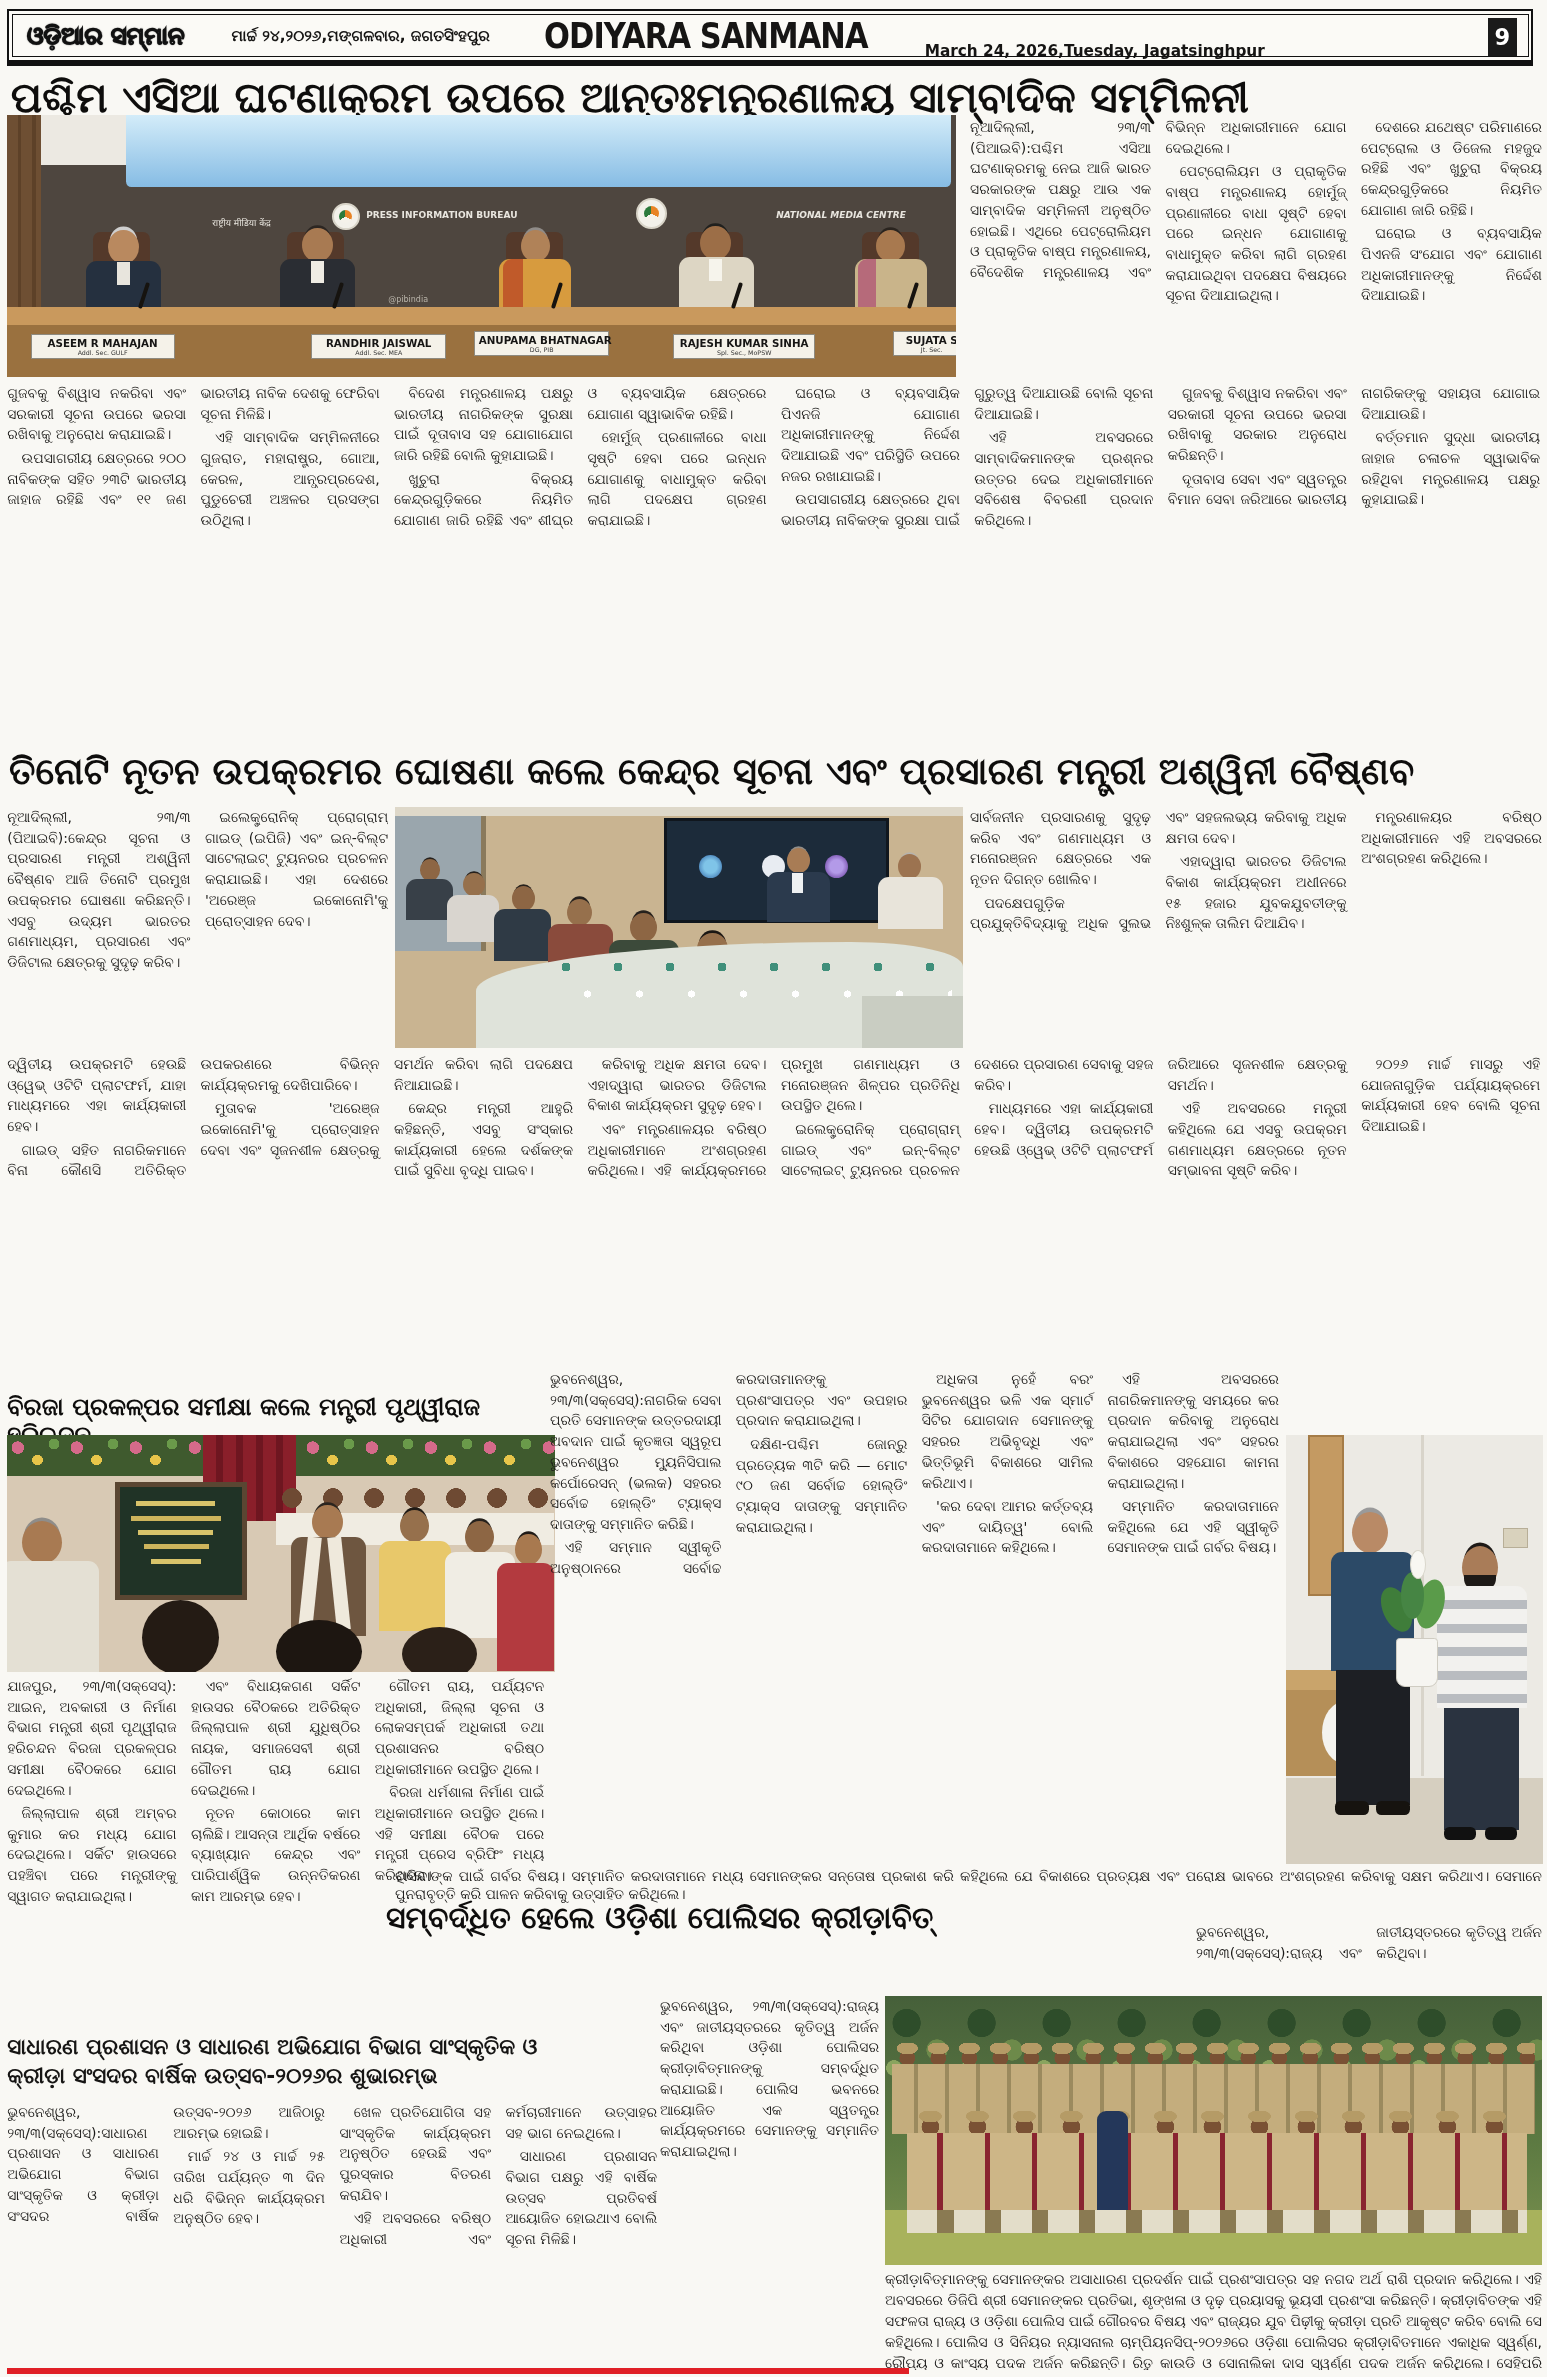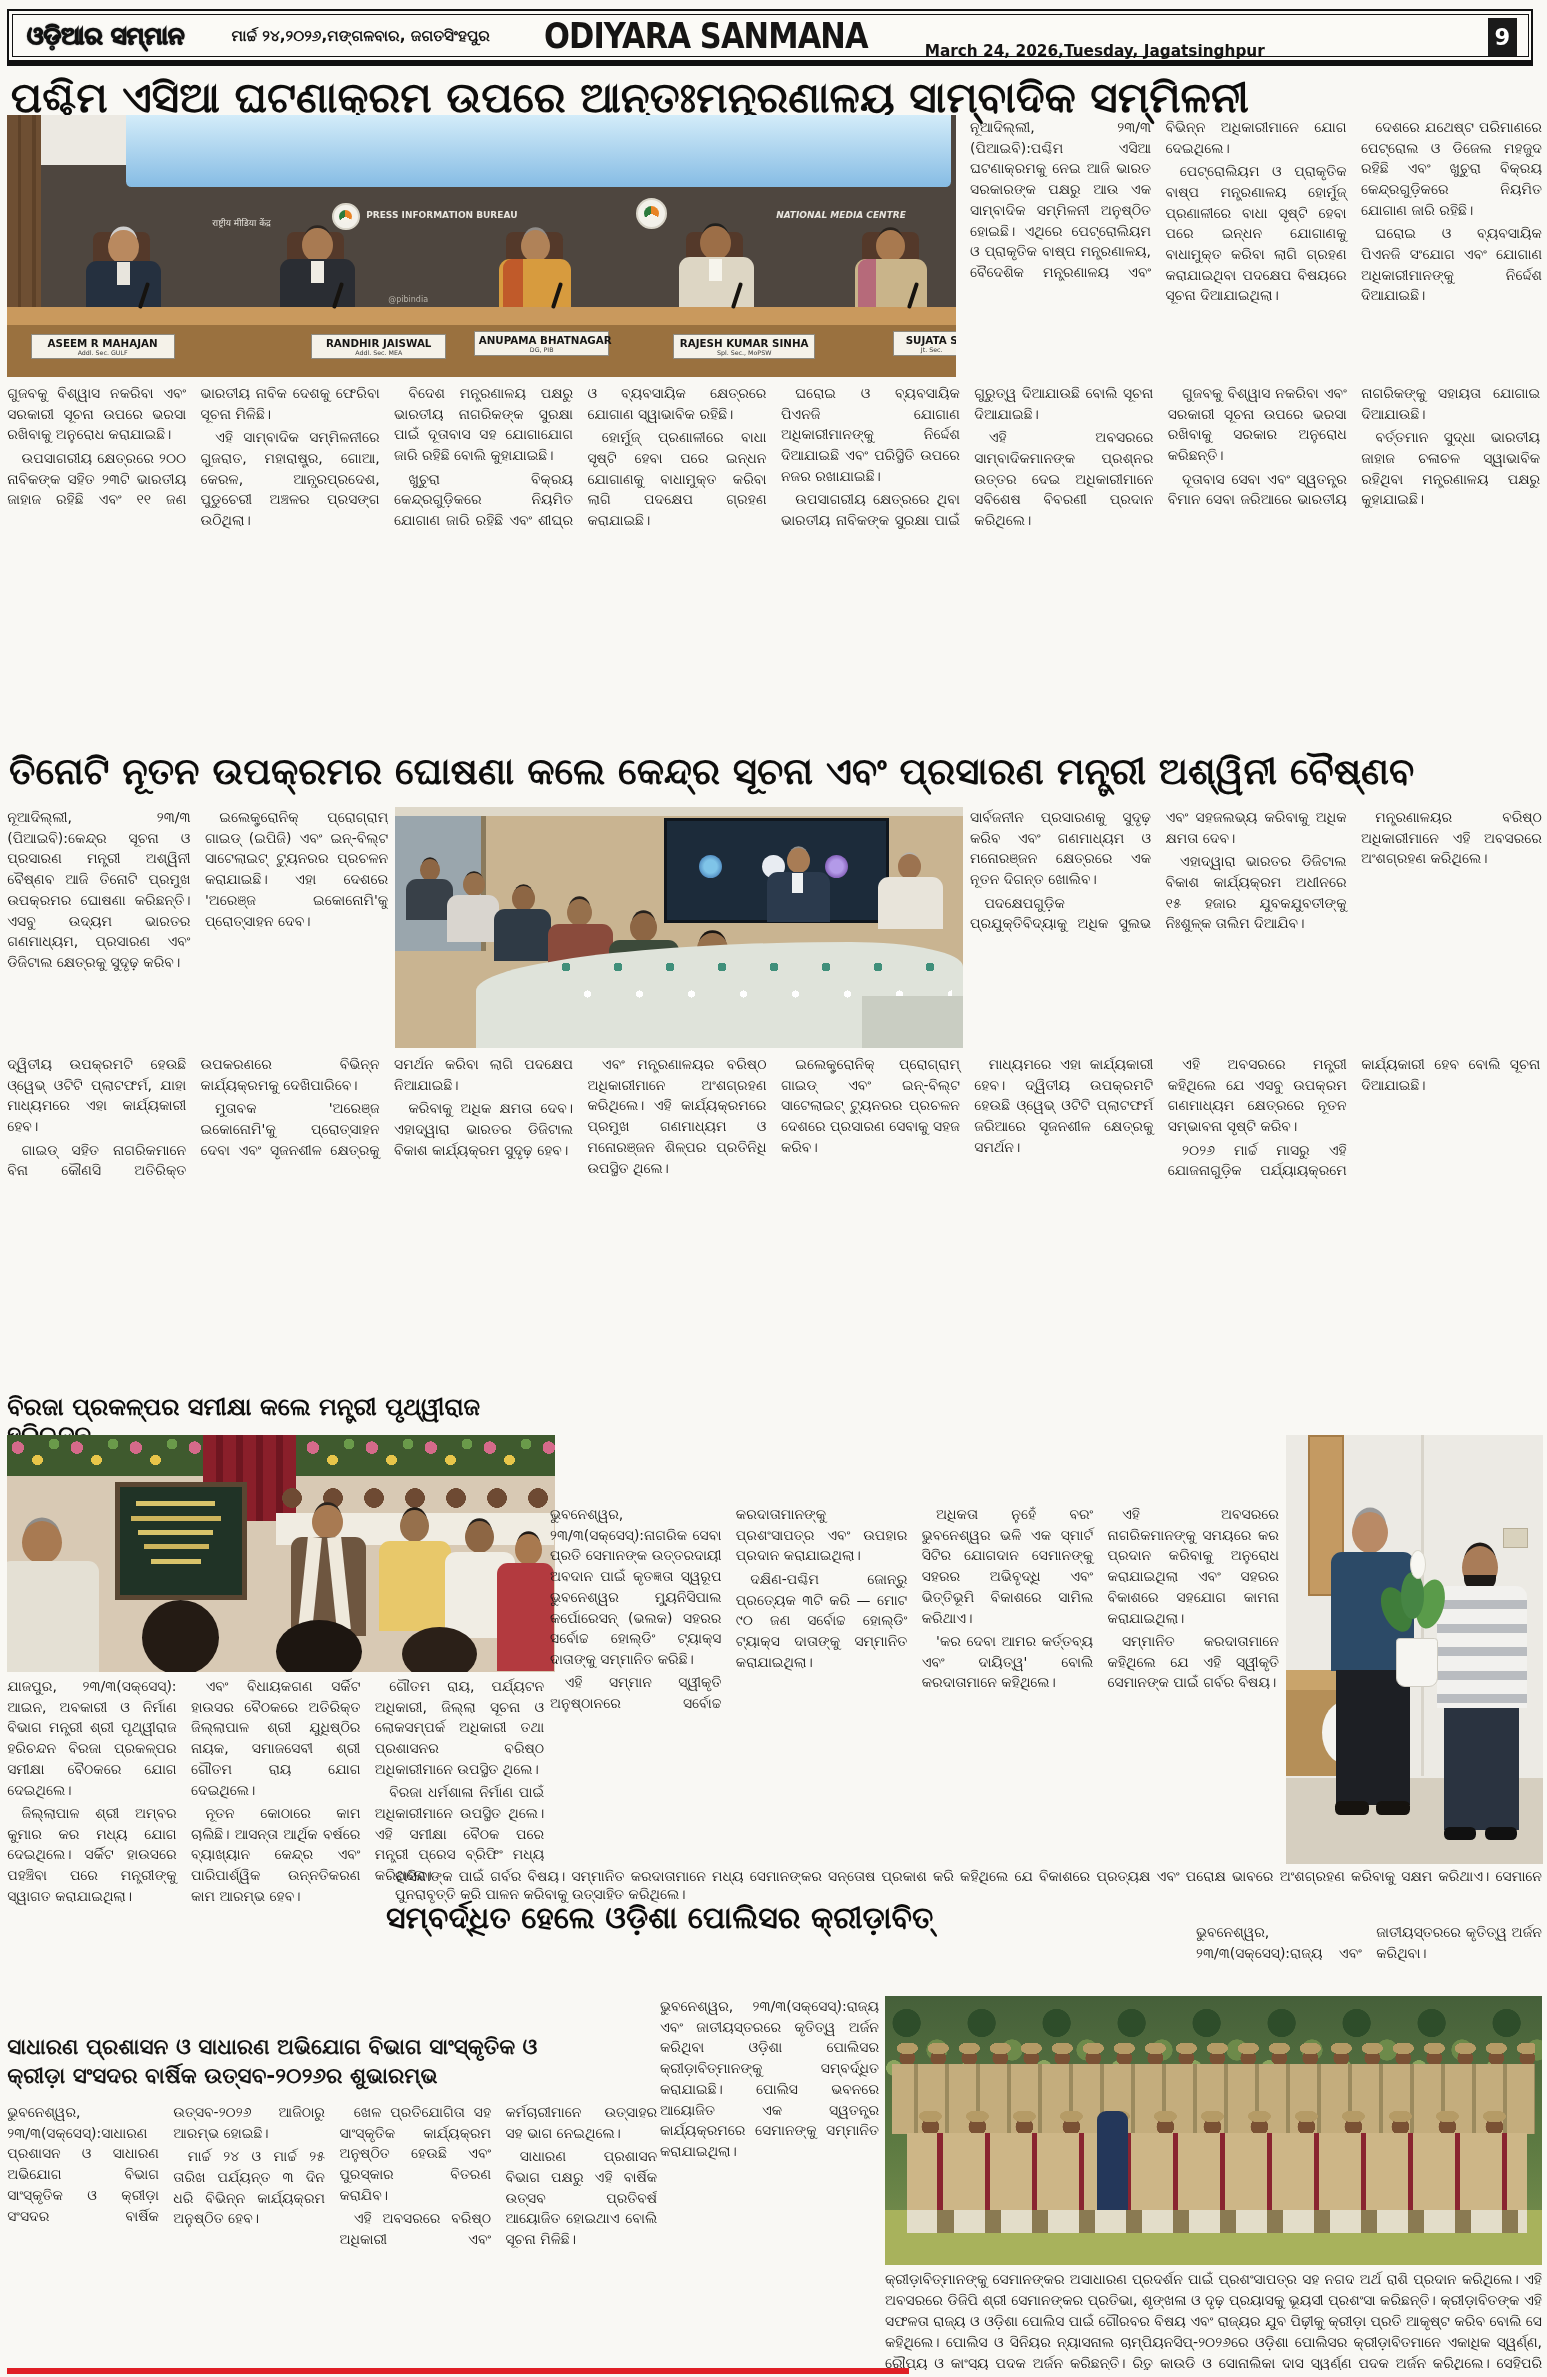--- a/index.html
+++ b/index.html
@@ -26,21 +26,21 @@
   
   .cols{column-gap:14.4px;text-align:justify;font-size:14px;line-height:1.48;overflow:hidden;color:#1b1a18;}
   .cols p{margin:0 0 2.7px;text-indent:14.4px;}
   .cols p:first-child{text-indent:0;}
   #art1-right{left:970px;top:117px;width:572px;height:259px;column-count:3;}
   #art1-below{left:7.2px;top:383px;width:1533px;height:361px;column-count:8;}
   #art2-left{left:7.2px;top:807px;width:381px;height:241px;column-count:2;}
   #art2-right{left:970px;top:807px;width:572px;height:241px;column-count:3;}
   #art2-below{left:7.2px;top:1054px;width:1533px;height:331px;column-count:8;}
   #art3-cols{left:7.2px;top:1676px;width:537px;height:350px;column-count:3;}
-  #art4-main{left:550px;top:1504px;width:729px;height:429px;column-count:4;}
+  #art4-main{left:550px;top:1369px;width:729px;height:429px;column-count:4;}
   #art4-tail{left:395px;top:1868px;width:1147px;height:50px;text-align:justify;font-size:14px;line-height:1.25;overflow:hidden;}
   #fest-body{left:7.2px;top:2102px;width:650px;height:268px;column-count:4;}
   #art5-open{left:1196px;top:1922px;width:346px;height:75px;column-count:2;}
   #art5-left{left:660px;top:1996px;width:219px;height:375px;column-count:1;}
   #art5-below{left:885px;top:2269px;width:657px;height:101px;text-align:justify;font-size:14px;line-height:1.5;overflow:hidden;}
   
   .photo{position:absolute;overflow:hidden;}
   #photo1{left:7.2px;top:115px;width:949px;height:262px;background:#4e463f;}
   #photo2{left:395px;top:807px;width:568px;height:241px;background:#c9b491;}
   #photo3{left:7.2px;top:1435px;width:548px;height:237px;background:#d8c9b4;}
@@ -239,20 +239,21 @@
   <div class="abs cols" id="art2-right">
       <p>ସାର୍ବଜନୀନ ପ୍ରସାରଣକୁ ସୁଦୃଢ଼ କରିବ ଏବଂ ଗଣମାଧ୍ୟମ ଓ ମନୋରଞ୍ଜନ କ୍ଷେତ୍ରରେ ଏକ ନୂତନ ଦିଗନ୍ତ ଖୋଲିବ।</p>
       <p>ପଦକ୍ଷେପଗୁଡ଼ିକ ପ୍ରଯୁକ୍ତିବିଦ୍ୟାକୁ ଅଧିକ ସୁଲଭ ଏବଂ ସହଜଲଭ୍ୟ କରିବାକୁ ଅଧିକ କ୍ଷମତା ଦେବ।</p>
       <p>ଏହାଦ୍ୱାରା ଭାରତର ଡିଜିଟାଲ ବିକାଶ କାର୍ଯ୍ୟକ୍ରମ ଅଧୀନରେ ୧୫ ହଜାର ଯୁବକଯୁବତୀଙ୍କୁ ନିଃଶୁଳ୍କ ତାଲିମ ଦିଆଯିବ।</p>
       <p>ମନ୍ତ୍ରଣାଳୟର ବରିଷ୍ଠ ଅଧିକାରୀମାନେ ଏହି ଅବସରରେ ଅଂଶଗ୍ରହଣ କରିଥିଲେ।</p>
     </div>
   <div class="abs cols" id="art2-below">
       <p>ଦ୍ୱିତୀୟ ଉପକ୍ରମଟି ହେଉଛି ଓ୍ୱେଭ୍ ଓଟିଟି ପ୍ଲାଟଫର୍ମ, ଯାହା ମାଧ୍ୟମରେ ଏହା କାର୍ଯ୍ୟକାରୀ ହେବ।</p>
       <p>ଗାଇଡ୍ ସହିତ ନାଗରିକମାନେ ବିନା କୌଣସି ଅତିରିକ୍ତ ଉପକରଣରେ ବିଭିନ୍ନ କାର୍ଯ୍ୟକ୍ରମକୁ ଦେଖିପାରିବେ।</p>
       <p>ମୁତାବକ 'ଅରେଞ୍ଜ ଇକୋନୋମି'କୁ ପ୍ରୋତ୍ସାହନ ଦେବା ଏବଂ ସୃଜନଶୀଳ କ୍ଷେତ୍ରକୁ ସମର୍ଥନ କରିବା ଲାଗି ପଦକ୍ଷେପ ନିଆଯାଇଛି।</p>
+      <p>କେନ୍ଦ୍ର ମନ୍ତ୍ରୀ ଆହୁରି କହିଛନ୍ତି, ଏସବୁ ସଂସ୍କାର କାର୍ଯ୍ୟକାରୀ ହେଲେ ଦର୍ଶକଙ୍କ ପାଇଁ ସୁବିଧା ବୃଦ୍ଧି ପାଇବ।</p>
       <p>କରିବାକୁ ଅଧିକ କ୍ଷମତା ଦେବ। ଏହାଦ୍ୱାରା ଭାରତର ଡିଜିଟାଲ ବିକାଶ କାର୍ଯ୍ୟକ୍ରମ ସୁଦୃଢ଼ ହେବ।</p>
       <p>ଏବଂ ମନ୍ତ୍ରଣାଳୟର ବରିଷ୍ଠ ଅଧିକାରୀମାନେ ଅଂଶଗ୍ରହଣ କରିଥିଲେ। ଏହି କାର୍ଯ୍ୟକ୍ରମରେ ପ୍ରମୁଖ ଗଣମାଧ୍ୟମ ଓ ମନୋରଞ୍ଜନ ଶିଳ୍ପର ପ୍ରତିନିଧି ଉପସ୍ଥିତ ଥିଲେ।</p>
       <p>ଇଲେକ୍ଟ୍ରୋନିକ୍ ପ୍ରୋଗ୍ରାମ୍ ଗାଇଡ୍ ଏବଂ ଇନ୍-ବିଲ୍ଟ ସାଟେଲାଇଟ୍ ଟ୍ୟୁନରର ପ୍ରଚଳନ ଦେଶରେ ପ୍ରସାରଣ ସେବାକୁ ସହଜ କରିବ।</p>
       <p>ମାଧ୍ୟମରେ ଏହା କାର୍ଯ୍ୟକାରୀ ହେବ। ଦ୍ୱିତୀୟ ଉପକ୍ରମଟି ହେଉଛି ଓ୍ୱେଭ୍ ଓଟିଟି ପ୍ଲାଟଫର୍ମ ଜରିଆରେ ସୃଜନଶୀଳ କ୍ଷେତ୍ରକୁ ସମର୍ଥନ।</p>
       <p>ଏହି ଅବସରରେ ମନ୍ତ୍ରୀ କହିଥିଲେ ଯେ ଏସବୁ ଉପକ୍ରମ ଗଣମାଧ୍ୟମ କ୍ଷେତ୍ରରେ ନୂତନ ସମ୍ଭାବନା ସୃଷ୍ଟି କରିବ।</p>
       <p>୨୦୨୬ ମାର୍ଚ୍ଚ ମାସରୁ ଏହି ଯୋଜନାଗୁଡ଼ିକ ପର୍ଯ୍ୟାୟକ୍ରମେ କାର୍ଯ୍ୟକାରୀ ହେବ ବୋଲି ସୂଚନା ଦିଆଯାଇଛି।</p>
     </div>
 
   <div class="abs headline" id="headline3">ବିରଜା ପ୍ରକଳ୍ପର ସମୀକ୍ଷା କଲେ ମନ୍ତ୍ରୀ ପୃଥ୍ୱୀରାଜ ହରିଚନ୍ଦନ</div>
 

